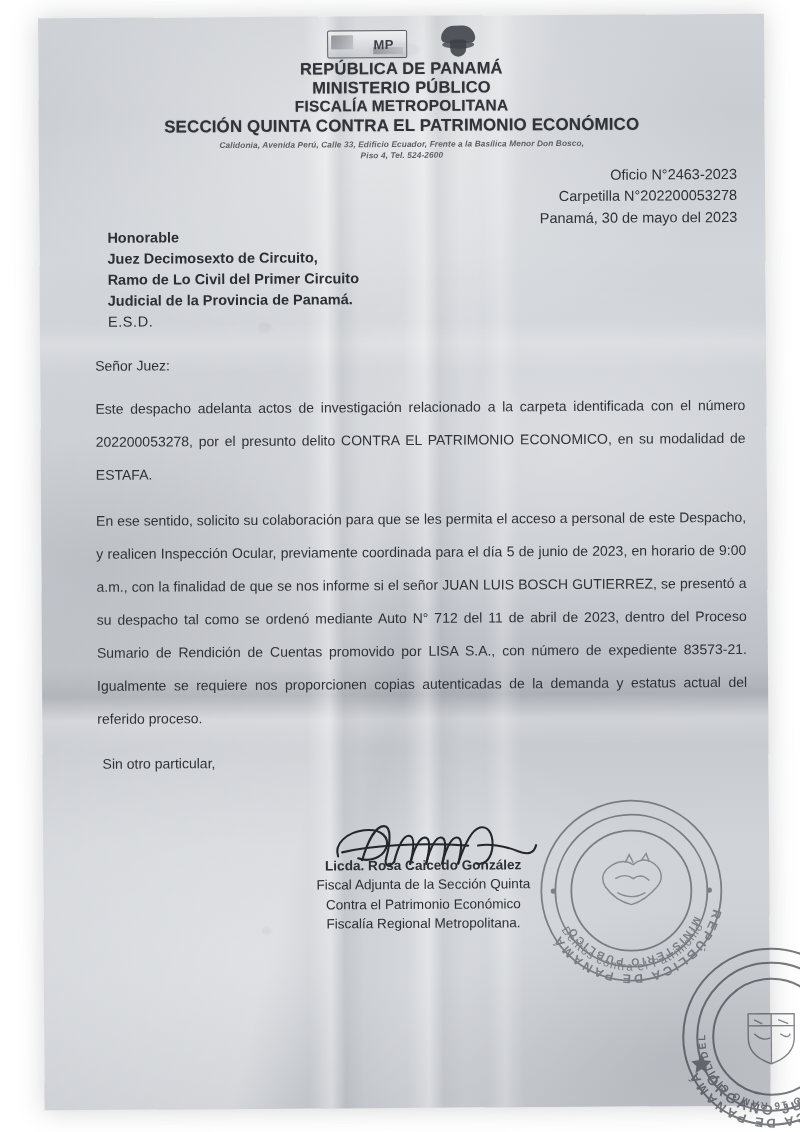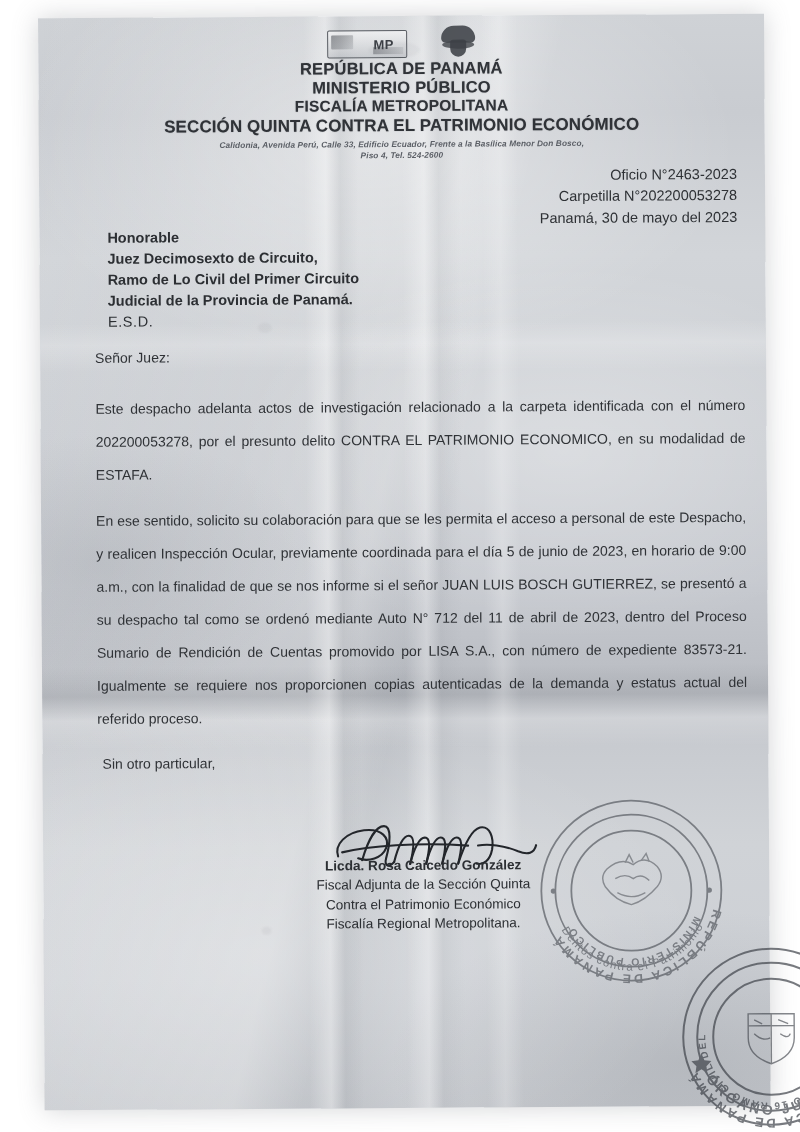--- a/index.html
+++ b/index.html
@@ -202,21 +202,21 @@
   }
   .addressee .esd {
     font-weight: normal;
     letter-spacing: 0.6px;
   }
 
   
   .salutation {
     position: absolute;
     left: 55px;
-    top: 332px;
+    top: 340px;
     font-size: 14px;
     color: #2f3236;
   }
 
   .body-para {
     position: absolute;
     left: 55px;
     width: 650px;
     font-size: 14px;
     line-height: 33px;

